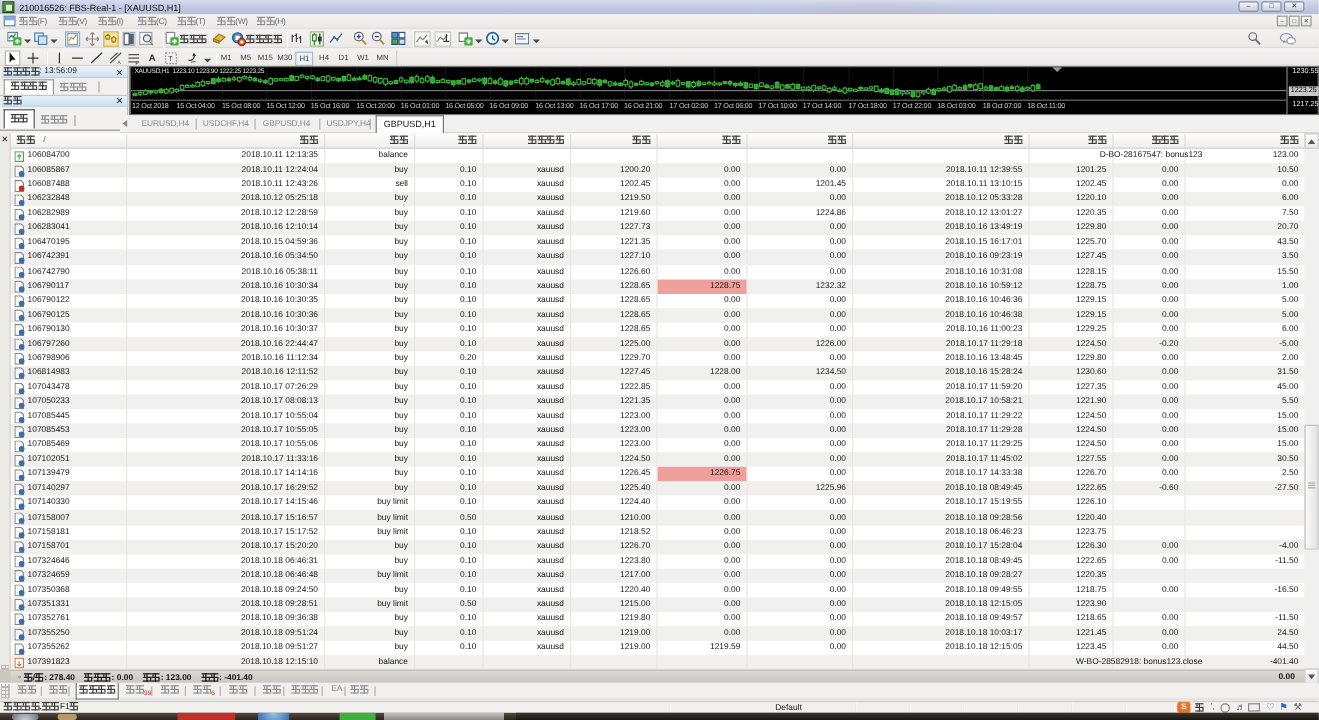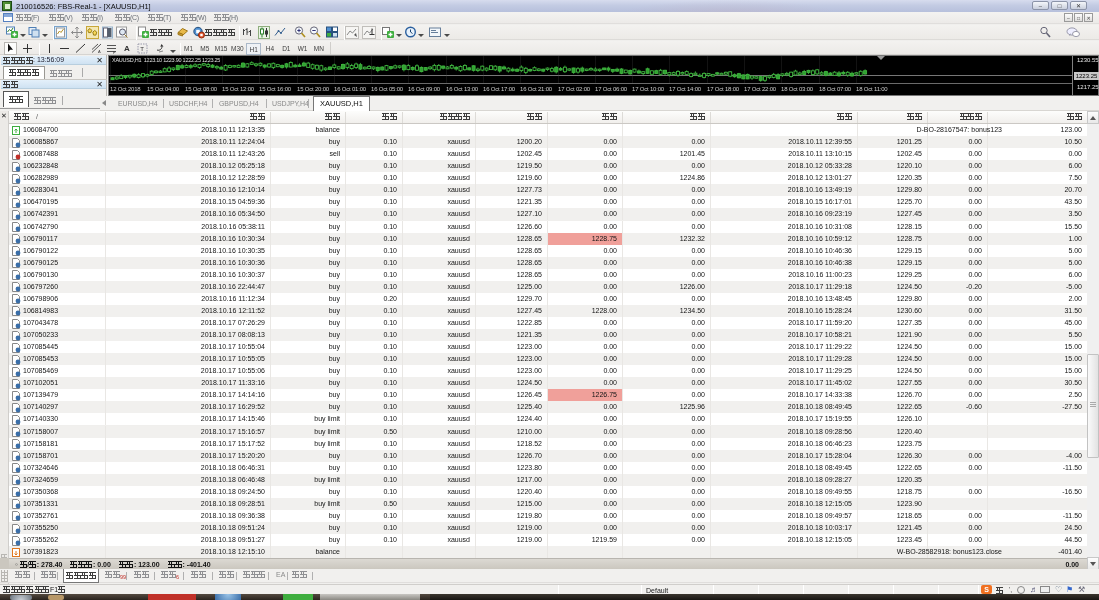--- a/index.html
+++ b/index.html
@@ -630,21 +630,21 @@
 <div class="a" style="left:100px;top:96px;width:999px;height:15px;background:#f1f0ee;border-bottom:1px solid #d8d6d2">
     <div class="a" style="left:2px;top:4px;width:0;height:0;border-top:3px solid transparent;border-bottom:3px solid transparent;border-right:4px solid #888"></div>
     <div class="a" style="left:18px;top:4px;color:#8a8a8a;font-size:7px;letter-spacing:-0.1px">EURUSD,H4</div>
     <div class="a" style="left:69px;top:4px;color:#8a8a8a;font-size:7px;letter-spacing:-0.1px">USDCHF,H4</div>
     <div class="a" style="left:119px;top:4px;color:#8a8a8a;font-size:7px;letter-spacing:-0.1px">GBPUSD,H4</div>
     <div class="a" style="left:172px;top:4px;color:#8a8a8a;font-size:7px;letter-spacing:-0.1px">USDJPY,H4</div>
     <div class="a" style="left:63px;top:3px;width:1px;height:9px;background:#b0b0b0"></div>
     <div class="a" style="left:112px;top:3px;width:1px;height:9px;background:#b0b0b0"></div>
     <div class="a" style="left:166px;top:3px;width:1px;height:9px;background:#b0b0b0"></div>
     <div class="a" style="left:208px;top:3px;width:1px;height:9px;background:#b0b0b0"></div>
-    <div class="a" style="left:213px;top:0px;width:57px;height:15px;background:#fff;border:1px solid #777;border-bottom:0;text-align:center;line-height:14px;color:#111;font-size:7.5px">XAUUSD,H1</div>
+    <div class="a" style="left:213px;top:0px;width:57px;height:15px;background:#fff;border:1px solid #777;border-bottom:0;text-align:center;line-height:14px;color:#111;font-size:7.5px">GBPUSD,H1</div>
   </div>
 <div class="a" style="left:0;top:111px;width:9px;height:482px;background:#eceae7;border-right:1px solid #d0cecb">
     <div class="a" style="left:1px;top:1px;font-size:7px;color:#222">✕</div>
     <div class="a" style="left:1px;top:443px;width:6px;height:28px;background:repeating-linear-gradient(0deg,#b8b6b2 0 1px,transparent 1px 3px),repeating-linear-gradient(90deg,#b8b6b2 0 1px,transparent 1px 3px)"></div>
   </div>
 <div class="a" style="left:9px;top:111px;width:1078px;height:13px;background:linear-gradient(#fdfdfc,#f1efec);border-bottom:1px solid #cbc8c4">
     <span class="a" style="left:5px;top:2px"><i class="k s7"></i><i class="k s7"></i></span>
     <span class="a" style="left:27px;top:2px;color:#555;font-size:7px">/</span>
     <span class="a" style="right:822px;top:2px"><i class="k s7"></i><i class="k s7"></i></span>
     <span class="a" style="right:747px;top:2px"><i class="k s7"></i><i class="k s7"></i></span>

